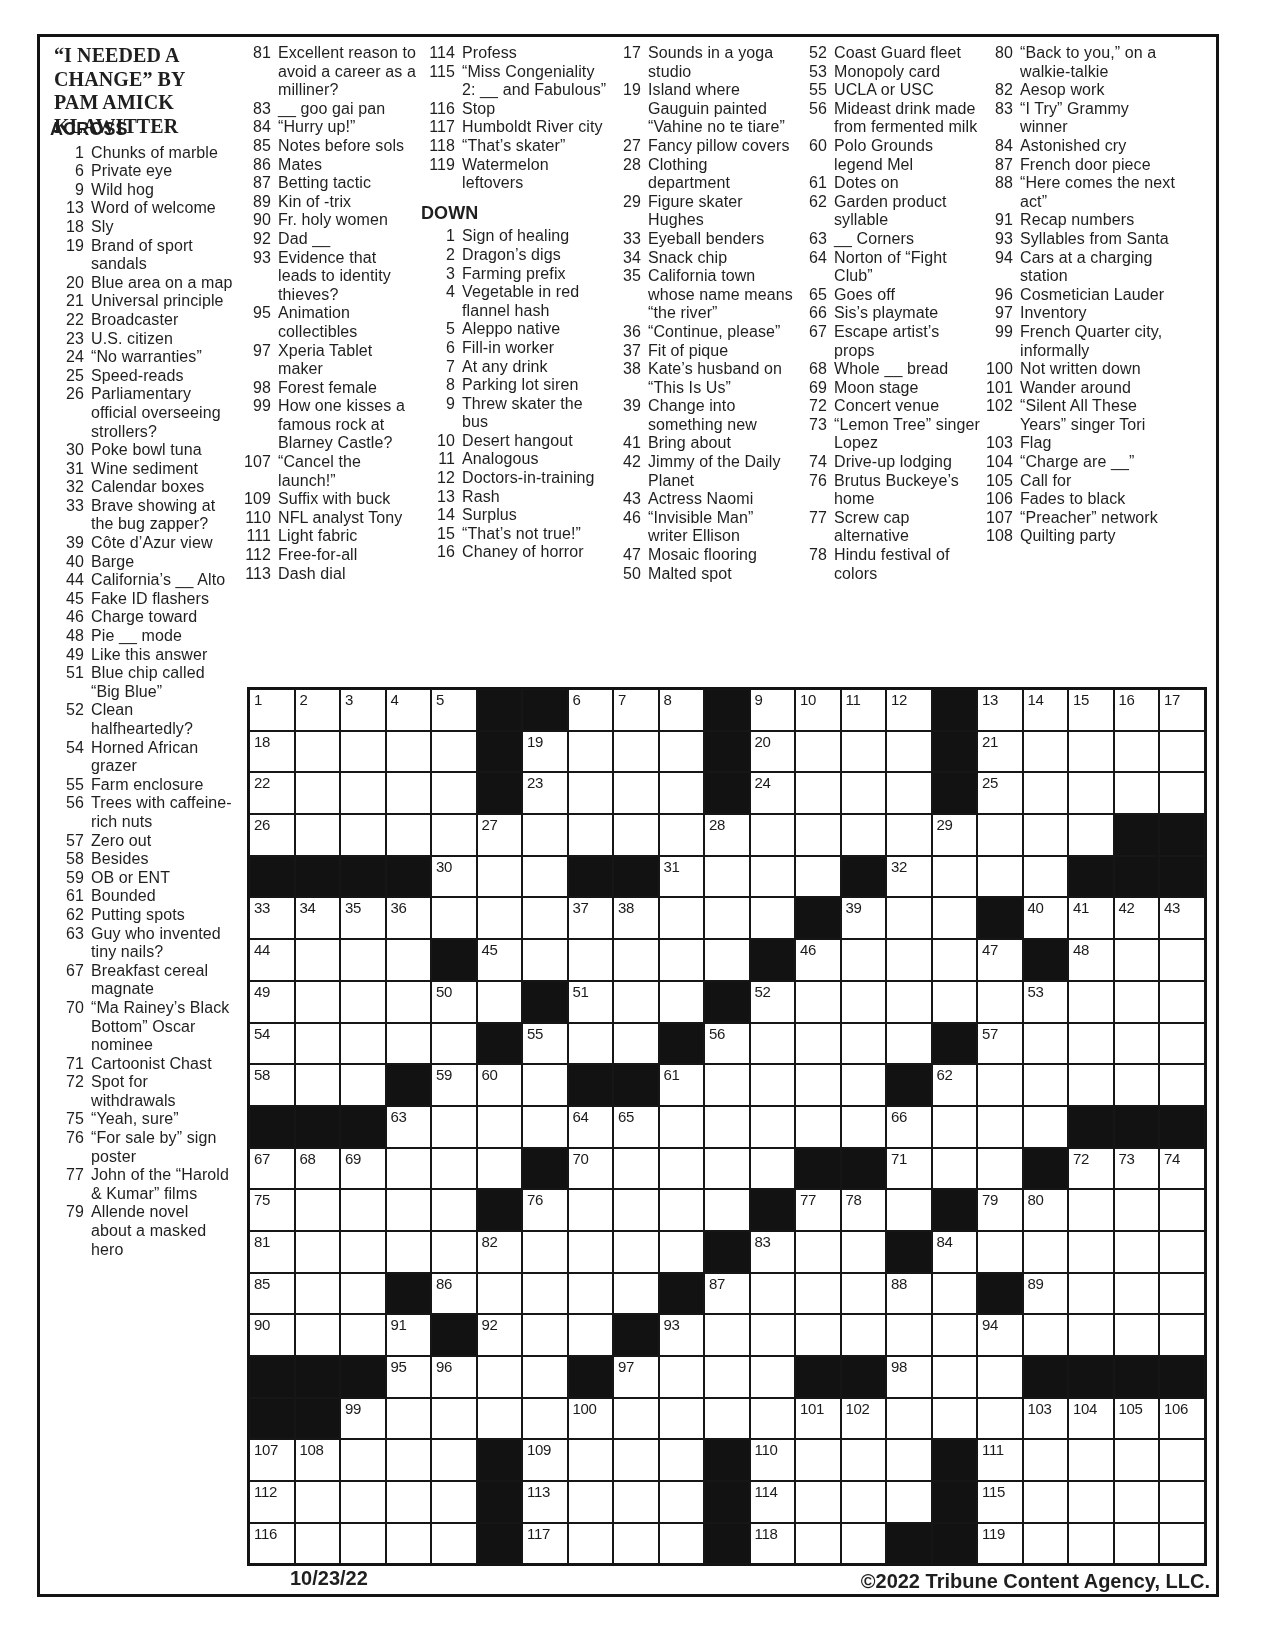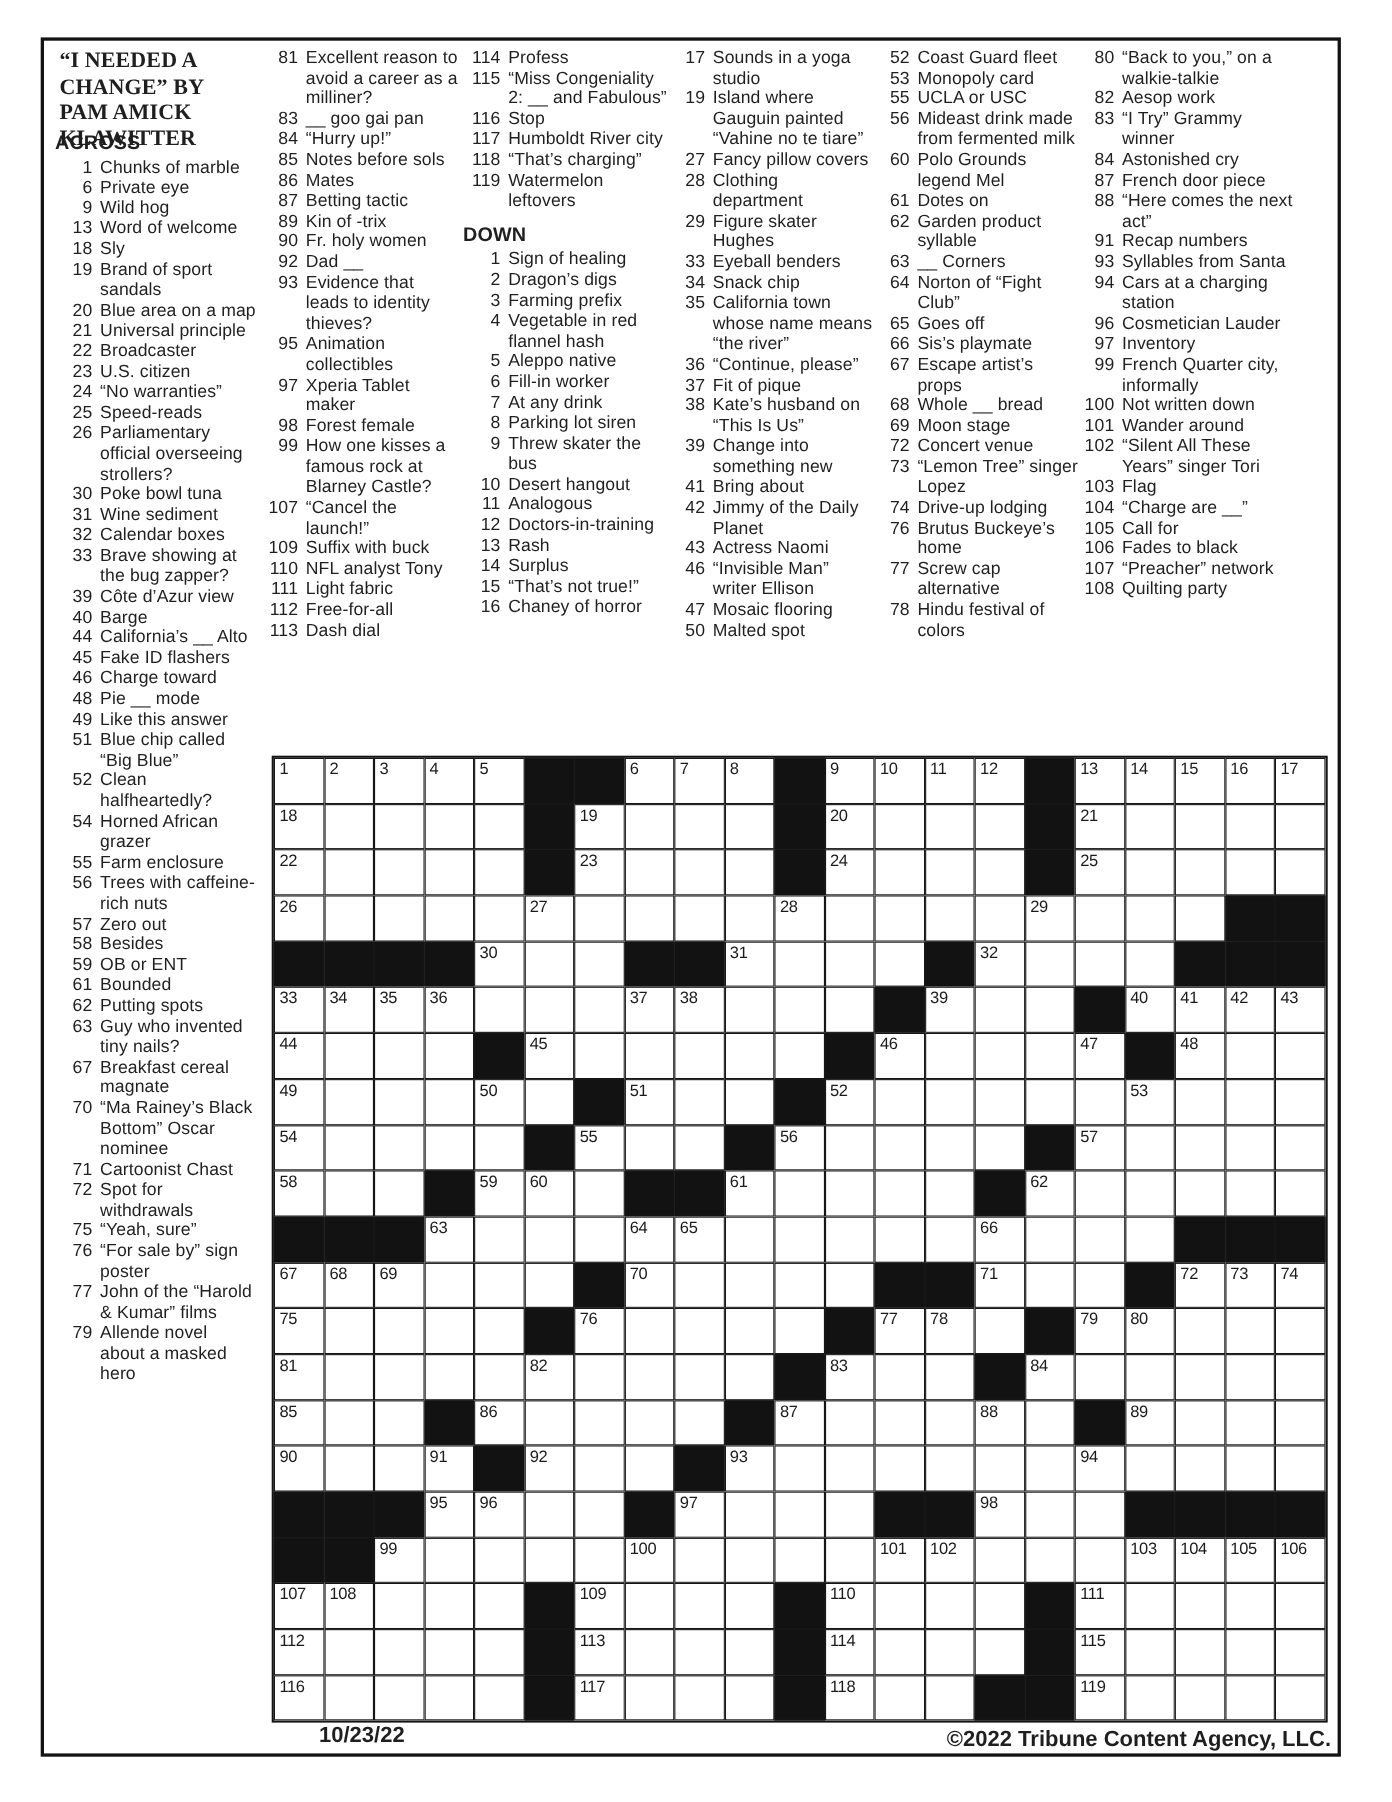--- a/index.html
+++ b/index.html
@@ -304,21 +304,21 @@
       <div class="clue">
         <span class="cnum">116</span>
         <span class="ctxt">Stop</span>
       </div>
       <div class="clue">
         <span class="cnum">117</span>
         <span class="ctxt">Humboldt River city</span>
       </div>
       <div class="clue">
         <span class="cnum">118</span>
-        <span class="ctxt">“That’s charging”</span>
+        <span class="ctxt">“That’s skater”</span>
       </div>
       <div class="clue">
         <span class="cnum">119</span>
         <span class="ctxt">Watermelon leftovers</span>
       </div>
       <div class="hdr gap">DOWN</div>
       <div class="clue">
         <span class="cnum">1</span>
         <span class="ctxt">Sign of healing</span>
       </div>

